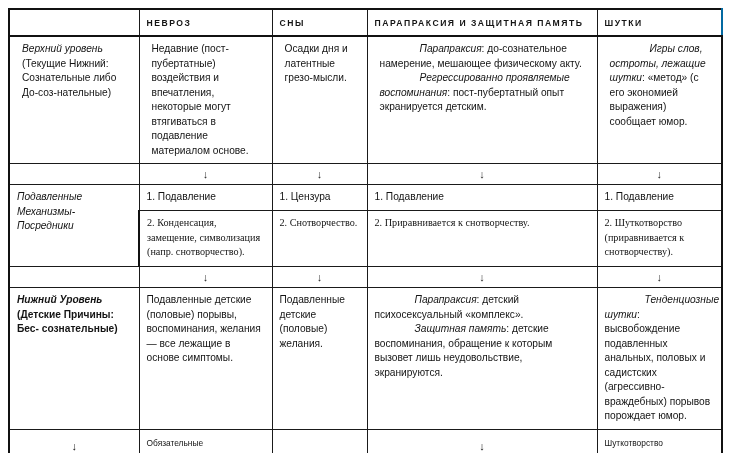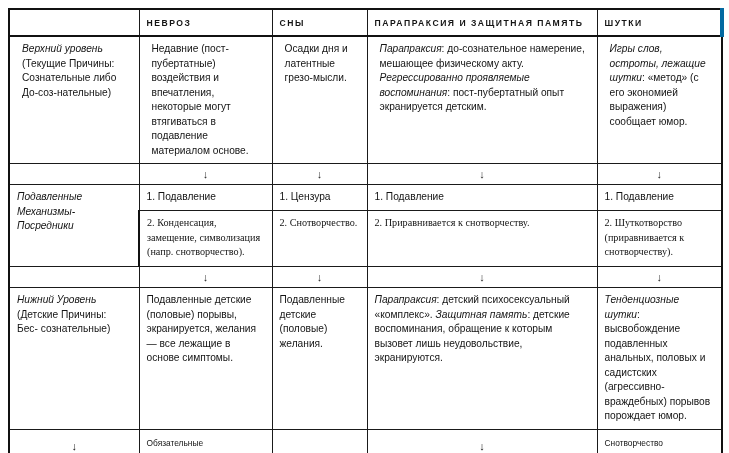--- a/index.html
+++ b/index.html
@@ -38,21 +38,21 @@
 
   
   tr.header td{
     border-top:2px solid #111;
     border-bottom:2px solid #111;
     height:25px;
     padding-top:6px;
     vertical-align:middle;
   }
   tr.header td:first-child{border-left:2px solid #111;}
-  tr.header td:last-child{border-right:4px solid #0369a1;}
+  tr.header td:last-child{border-right:2px solid #0369a1;}
   .hdr{
     font-size:8.6px;
     font-weight:bold;
     letter-spacing:1.5px;
     text-transform:uppercase;
     white-space:nowrap;
   }
 
   
   .rowlabel{
@@ -70,21 +70,21 @@
     vertical-align:middle;
   }
   .arrow{
     display:block;
     font-size:11px;
     line-height:20px;
     color:#2a2a2a;
   }
 
   
-  .it{font-style:italic;}
+  .it{font-style:italic;margin-left:40px;}
 
   
   .cell p{margin:0;}
 
   
   tr.legend td{
     height:50px;
     vertical-align:top;
     padding-top:7px;
     border-bottom:2px solid #111;
@@ -106,21 +106,21 @@
   tr.band td:first-child,
   tr.arrows td:first-child{border-left:2px solid #111;}
   tr.band td:last-child,
   tr.arrows td:last-child{border-right:2px solid #111;}
 
   tr.band-top td{border-top:none;padding-left:12px;}
 
   .tall{height:120px;}
   .mid1{height:26px;}
   .mid2{height:56px;font-family:Liberation Serif, serif;}
-  .bottomtall{height:140px;}
+  .bottomtall{height:140px;font-weight:bold;}
 </style>
 </head>
 <body>
 
 <div class="sheet">
   <table class="grid">
     <colgroup>
       <col class="c1">
         <col class="c2">
         <col class="c3">
@@ -143,21 +143,21 @@
           <span class="hdr">ПАРАПРАКСИЯ И ЗАЩИТНАЯ ПАМЯТЬ</span>
         </td>
         <td>
           <span class="hdr">ШУТКИ</span>
         </td>
       </tr>
 
       <tr class="band band-top">
         <td class="rowlabel tall">
           <span>Верхний уровень</span><br>
-          <span class="plain">(Текущие Причины:</span><br>
+          <span class="plain">(Текущие Нижний:</span><br>
           <span class="plain">Сознательные либо</span><br>
           <span class="plain">До-соз-нательные)</span>
         </td>
         <td class="cell">
           <p>Недавние (пост-пубертатные) воздействия и впечатления, некоторые могут втягиваться в подавление материалом основе.</p>
         </td>
         <td class="cell">
           <p>Осадки дня и латентные грезо-мысли.</p>
         </td>
         <td class="cell">
@@ -235,21 +235,21 @@
           </td>
       </tr>
 
       <tr class="band">
         <td class="rowlabel bottomtall">
           <span>Нижний Уровень</span><br>
           <span class="plain">(Детские Причины:</span><br>
           <span class="plain">Бес- сознательные)</span>
         </td>
         <td class="cell">
-          <p>Подавленные детские (половые) порывы, экранируется, желания — все лежащие в основе симптомы.</p>
+          <p>Подавленные детские (половые) порывы, воспоминания, желания — все лежащие в основе симптомы.</p>
         </td>
         <td class="cell">
           <p>Подавленные детские (половые) желания.</p>
         </td>
         <td class="cell">
           <p><span class="it">Парапраксия</span><span>: детский психосексуальный «комплекс».</span> <span class="it">Защитная память</span><span>: детские воспоминания, обращение к которым вызовет лишь неудовольствие, экранируются.</span></p>
         </td>
         <td class="cell">
           <p><span class="it">Тенденциозные шутки</span><span>: высвобождение подавленных анальных, половых и садистских (агрессивно-враждебных) порывов порождает юмор.</span></p>
         </td>
@@ -264,21 +264,21 @@
             <span>Обязательные</span><br>
             
           </div>
         </td>
         <td></td>
         <td>
           <span class="legend-arrow">↓</span>
         </td>
         <td>
           <div class="legend-text">
-            <span>Снотворчество</span><br>
+            <span>Шуткотворство</span><br>
             <br>
             
           </div>
         </td>
       </tr>
 
     </tbody>
   </table>
 </div>
 

